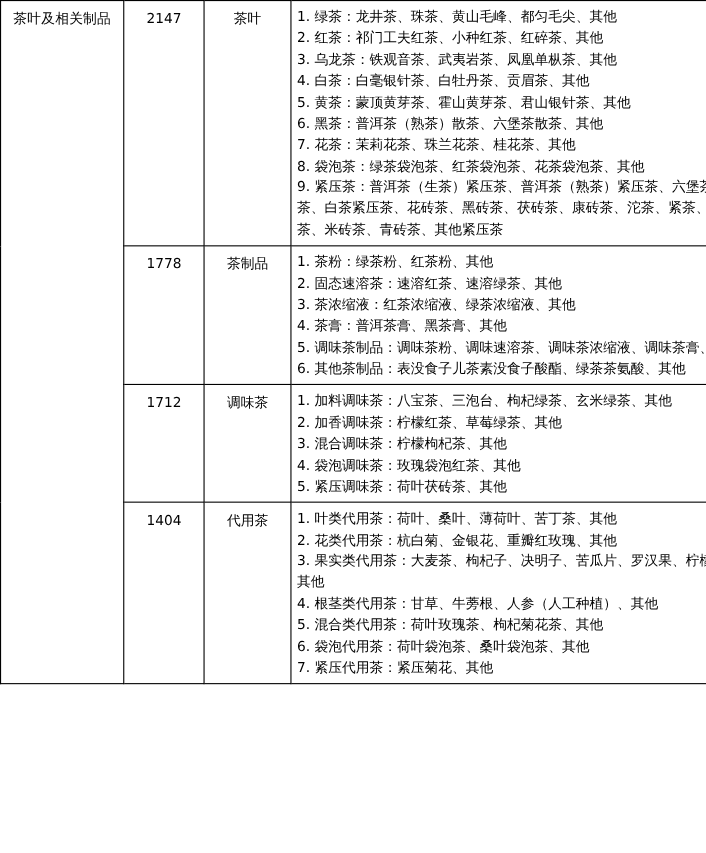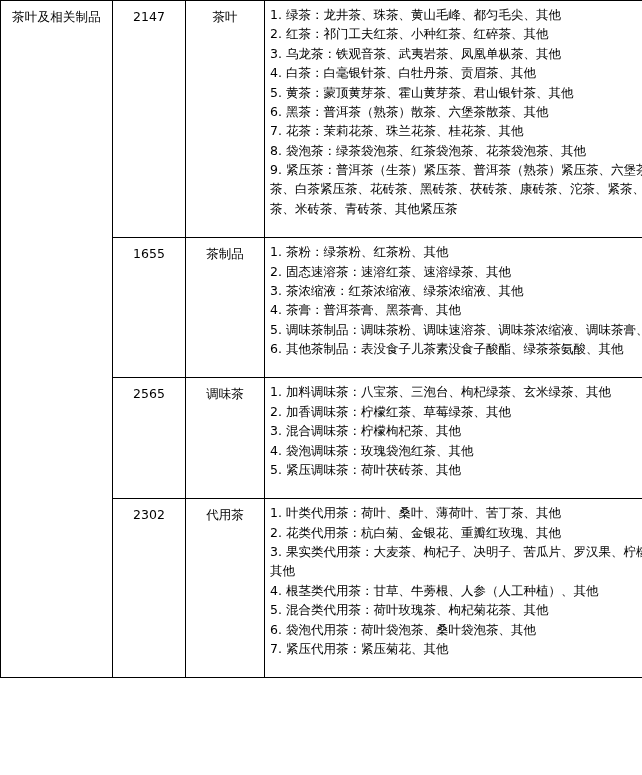--- a/index.html
+++ b/index.html
@@ -17,21 +17,21 @@
   table.cat-table {
     border-collapse: collapse;
     width: 642px;
     table-layout: fixed;
     font-size: 12.5px;
     line-height: 1.55;
   }
   table.cat-table td {
     border: 1px solid #000000;
     vertical-align: top;
-    padding: 4px 5px 19px 5px;
+    padding: 4px 5px 5px 5px;
   }
   td.col-group {
     width: 101px;
     text-align: center;
   }
   td.col-code {
     width: 62px;
     text-align: center;
   }
   td.col-name {
@@ -79,52 +79,52 @@
         <div class="item-line">4. 白茶：白毫银针茶、白牡丹茶、贡眉茶、其他</div>
         <div class="item-line">5. 黄茶：蒙顶黄芽茶、霍山黄芽茶、君山银针茶、其他</div>
         <div class="item-line">6. 黑茶：普洱茶（熟茶）散茶、六堡茶散茶、其他</div>
         <div class="item-line">7. 花茶：茉莉花茶、珠兰花茶、桂花茶、其他</div>
         <div class="item-line">8. 袋泡茶：绿茶袋泡茶、红茶袋泡茶、花茶袋泡茶、其他</div>
         <div class="item-line">9. 紧压茶：普洱茶（生茶）紧压茶、普洱茶（熟茶）紧压茶、六堡茶紧压茶、白茶紧压茶、花砖茶、黑砖茶、茯砖茶、康砖茶、沱茶、紧茶、金尖茶、米砖茶、青砖茶、其他紧压茶</div>
       </td>
     </tr>
     <tr>
       <td class="col-code">
-        <span class="code-label">1655</span>
+        <span class="code-label">1778</span>
       </td>
       <td class="col-name">
         <span class="name-label">茶制品</span>
       </td>
       <td class="col-items">
         <div class="item-line">1. 茶粉：绿茶粉、红茶粉、其他</div>
         <div class="item-line">2. 固态速溶茶：速溶红茶、速溶绿茶、其他</div>
         <div class="item-line">3. 茶浓缩液：红茶浓缩液、绿茶浓缩液、其他</div>
         <div class="item-line">4. 茶膏：普洱茶膏、黑茶膏、其他</div>
         <div class="item-line">5. 调味茶制品：调味茶粉、调味速溶茶、调味茶浓缩液、调味茶膏、其他</div>
         <div class="item-line">6. 其他茶制品：表没食子儿茶素没食子酸酯、绿茶茶氨酸、其他</div>
       </td>
     </tr>
     <tr>
       <td class="col-code">
-        <span class="code-label">2565</span>
+        <span class="code-label">1712</span>
       </td>
       <td class="col-name">
         <span class="name-label">调味茶</span>
       </td>
       <td class="col-items">
         <div class="item-line">1. 加料调味茶：八宝茶、三泡台、枸杞绿茶、玄米绿茶、其他</div>
         <div class="item-line">2. 加香调味茶：柠檬红茶、草莓绿茶、其他</div>
         <div class="item-line">3. 混合调味茶：柠檬枸杞茶、其他</div>
         <div class="item-line">4. 袋泡调味茶：玫瑰袋泡红茶、其他</div>
         <div class="item-line">5. 紧压调味茶：荷叶茯砖茶、其他</div>
       </td>
     </tr>
     <tr>
       <td class="col-code">
-        <span class="code-label">2302</span>
+        <span class="code-label">1404</span>
       </td>
       <td class="col-name">
         <span class="name-label">代用茶</span>
       </td>
       <td class="col-items">
         <div class="item-line">1. 叶类代用茶：荷叶、桑叶、薄荷叶、苦丁茶、其他</div>
         <div class="item-line">2. 花类代用茶：杭白菊、金银花、重瓣红玫瑰、其他</div>
         <div class="item-line">3. 果实类代用茶：大麦茶、枸杞子、决明子、苦瓜片、罗汉果、柠檬片、其他</div>
         <div class="item-line">4. 根茎类代用茶：甘草、牛蒡根、人参（人工种植）、其他</div>
         <div class="item-line">5. 混合类代用茶：荷叶玫瑰茶、枸杞菊花茶、其他</div>

